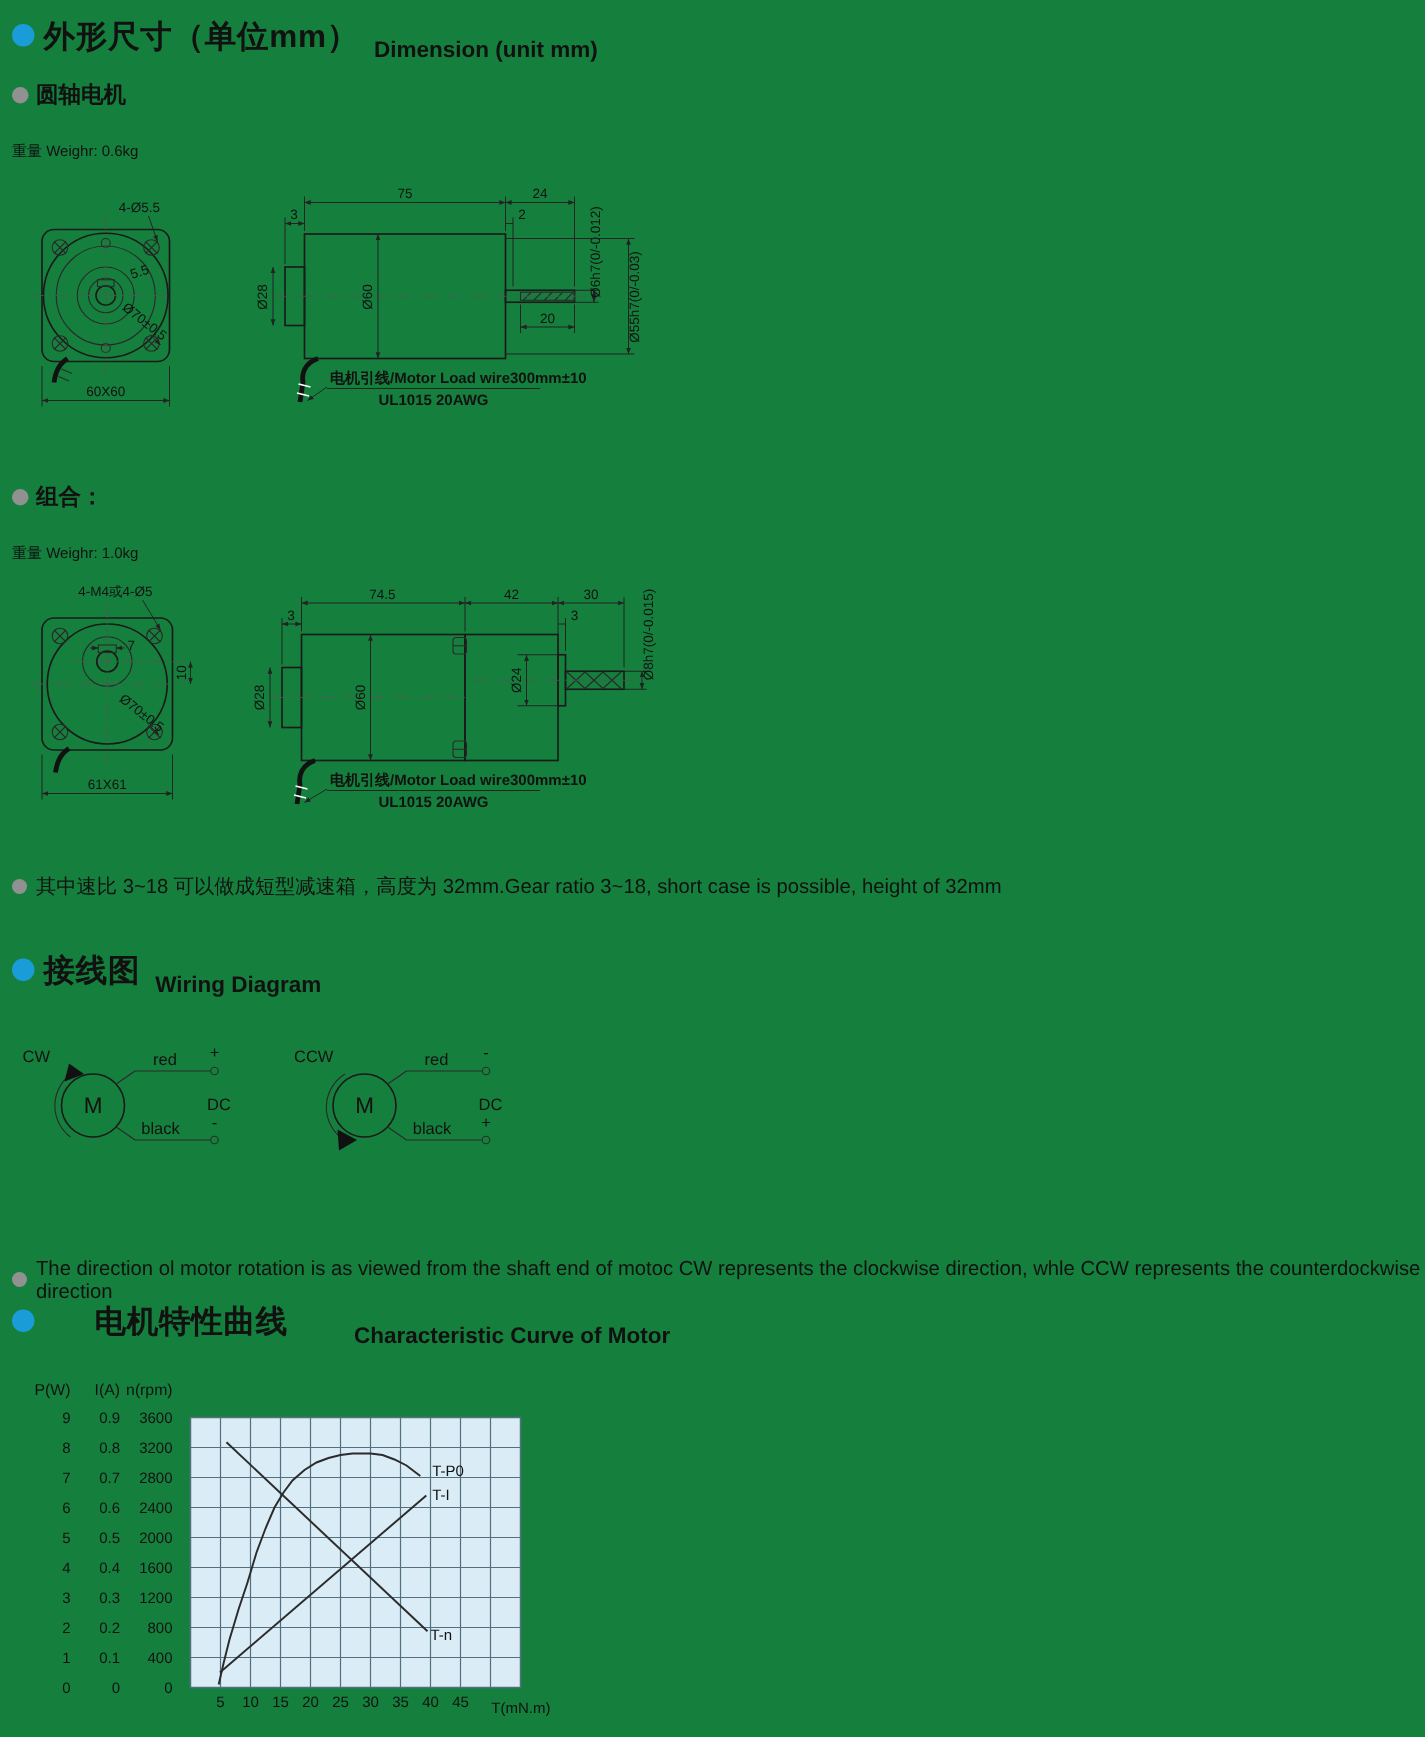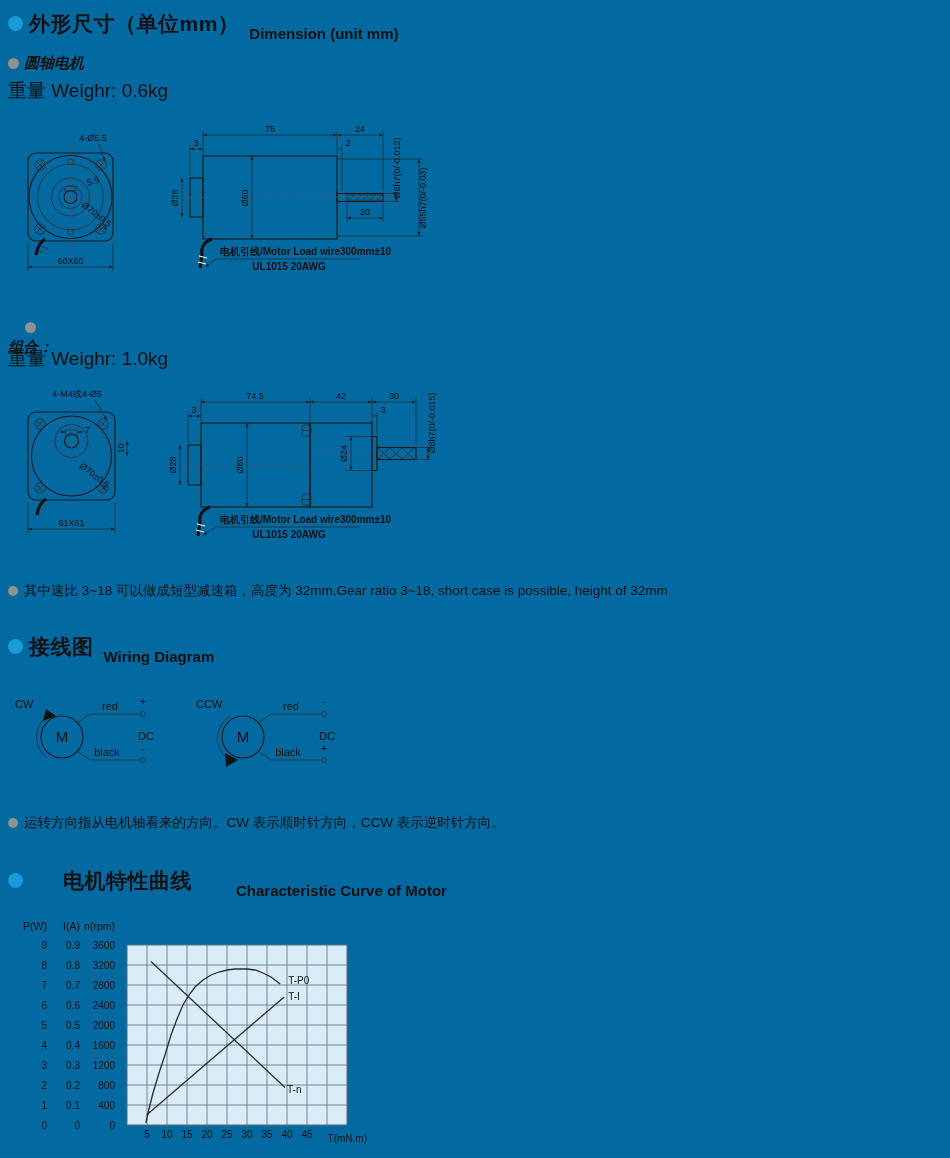--- a/index.html
+++ b/index.html
@@ -1,27 +1,27 @@
 <!DOCTYPE html>
 <html><head>
 <meta charset="utf-8">
 <style>
   html,body{margin:0;padding:0;background:#fff;}
-  #page{position:relative;width:950px;height:1158px;background:#0369a1;
+  #page{position:relative;width:950px;height:1158px;background:#15803d;
         font-family:"Liberation Sans",sans-serif;color:#111;overflow:hidden;}
   .abs{position:absolute;}
   .h1{display:flex;align-items:center;gap:6px;}
   .h1 .cn{font-size:21px;font-weight:700;letter-spacing:0.5px;}
   .h1 .en{font-size:15px;font-weight:700;margin-left:4px;margin-top:20px;}
   .dot-blue{width:15px;height:15px;border-radius:50%;background:#1a9cd8;display:inline-block;flex:0 0 auto;}
   .dot-gray{width:11px;height:11px;border-radius:50%;background:#919191;display:inline-block;flex:0 0 auto;}
   .dot-gray.sm{width:10px;height:10px;}
-  .sub{display:flex;align-items:center;gap:5px;font-size:15px;font-weight:700;font-style:italic;}
+  .sub{display:flex;align-items:center;gap:5px;font-size:15px;font-weight:700;}
   .sub .norm{font-weight:400;}
-  .body-line{font-size:19px;}
+  .body-line{font-size:10px;margin-top:16px;}
   .note{display:flex;align-items:center;gap:6px;font-size:13.5px;}
   svg{overflow:visible;}
   .ln{fill:none;stroke:#1a1a1a;stroke-width:1.1;}
   .thin{fill:none;stroke:#2a2a2a;stroke-width:0.75;}
   .cl{fill:none;stroke:#555;stroke-width:0.55;stroke-dasharray:9 3 1.5 3;}
   .dim{fill:none;stroke:#222;stroke-width:0.65;}
   .dt{font:9px "Liberation Sans",sans-serif;fill:#111;}
   .dtb{font:700 10px "Liberation Sans",sans-serif;fill:#111;}
   .wirestroke{fill:none;stroke:#111;stroke-width:3.2;}
   .tick{font:10px "Liberation Sans",sans-serif;fill:#111;}
@@ -146,21 +146,21 @@
 
       <path class="wirestroke" d="M197,121 c-9,3 -11,10 -10,16 l-2,13"></path>
       <path d="M184,138 l8,2 M183,144 l8,2" stroke="#fff" stroke-width="1.2" fill="none"></path>
       <line class="dim" x1="203" y1="140" x2="190" y2="149" marker-end="url(#arr1)"></line>
       <text class="dtb" x="205" y="137">电机引线/Motor Load wire300mm±10</text>
       <line class="dim" x1="203" y1="141" x2="345" y2="141"></line>
       <text class="dtb" x="274" y="152" text-anchor="middle">UL1015 20AWG</text>
     </g>
   </svg>
 
-  <div class="abs sub" style="left:8px;top:322px;flex-direction:column;">
+  <div class="abs sub" style="left:8px;top:322px;">
     <span class="dot-gray"></span>
     <span>组合：</span>
   </div>
   <div class="abs body-line" style="left:8px;top:346px;">
     <span>重量</span>
     <span>Weighr: 1.0kg</span>
   </div>
 
   <svg class="abs" style="left:15px;top:385px;" width="440" height="175" viewBox="0 0 440 175">
     <defs>
@@ -316,23 +316,23 @@
       <text class="wlabel" x="314" y="13" text-anchor="middle">-</text>
       <line class="thin" x1="248" y1="59" x2="261" y2="68"></line>
       <line class="thin" x1="261" y1="68" x2="311" y2="68"></line>
       <circle class="thin" cx="314" cy="68" r="2.5" fill="#fff"></circle>
       <text class="wlabel" x="278" y="64" text-anchor="middle">black</text>
       <text class="wlabel" x="314" y="60" text-anchor="middle">+</text>
       <text class="wlabel" x="309" y="48">DC</text>
     </g>
   </svg>
 
-  <div class="abs note" style="left:8px;top:814px;">
+  <div class="abs note" style="left:8px;top:838px;">
     <span class="dot-gray sm"></span>
-    <span>运转方向指从电机轴看来的方向。CW 表示顺时针方向，CCW 表示逆时针方向。</span>
+    <span>The direction ol motor rotation is as viewed from the shaft end of motoc CW represents the clockwise direction, whle CCW represents the counterdockwise direction</span>
   </div>
 
   <div class="abs h1" style="left:8px;top:862px;gap:40px;">
     <span class="dot-blue"></span>
     <span class="cn">电机特性曲线</span>
     <span class="en">Characteristic Curve of Motor</span>
   </div>
 
   <svg id="curve-svg" class="abs" style="left:20px;top:912px;" width="430" height="246" viewBox="0 0 430 246">
       <rect x="107" y="33" width="220" height="180" fill="#daecf6" stroke="#54707f" stroke-width="1"></rect>

